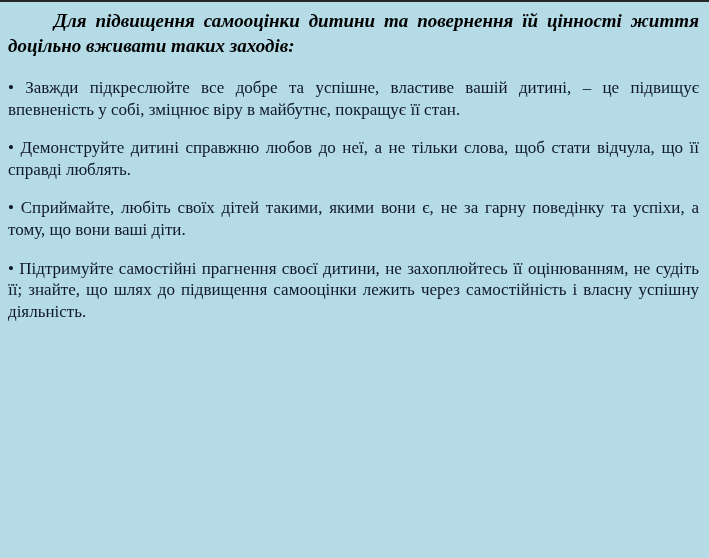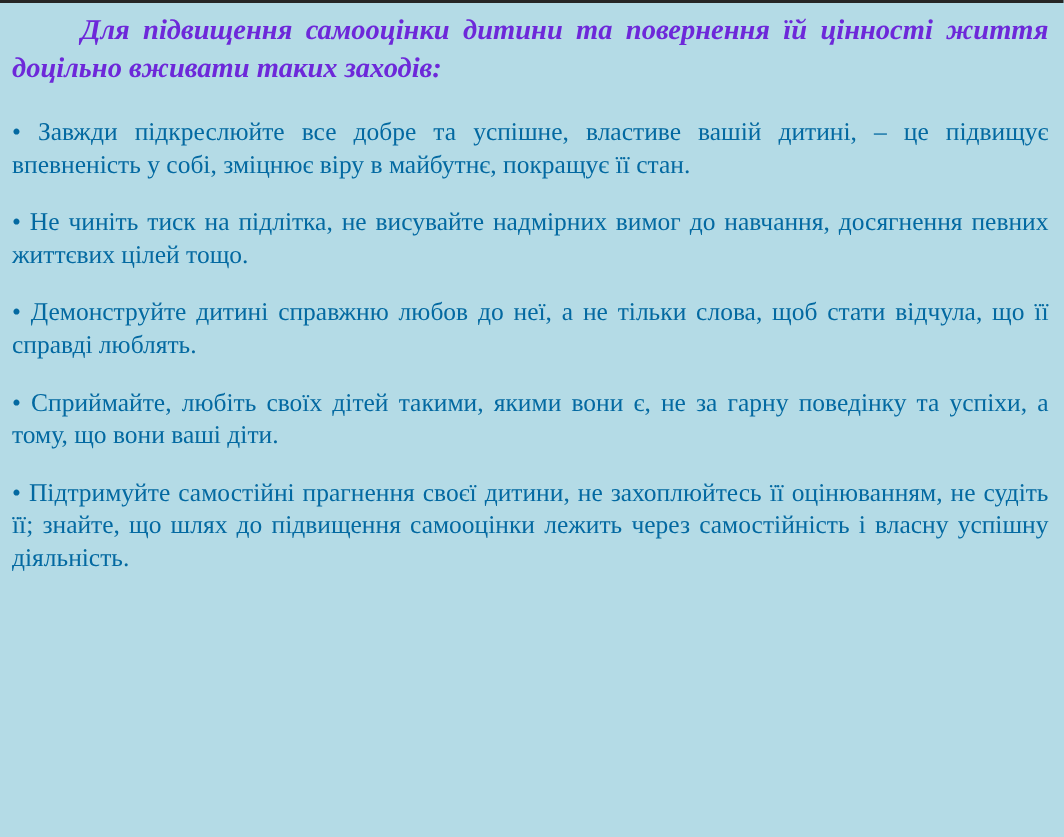--- a/index.html
+++ b/index.html
@@ -10,40 +10,39 @@
     background: #b4dbe6;
     border-top: 2px solid #262626;
     overflow: hidden;
     font-family: "Liberation Serif", serif;
   }
   .page {
     padding: 6px 10px 0 8px;
   }
   .title {
     margin: 0 0 19px 0;
-    color: #6d28d9;
+    color: #000000;
     font-size: 19px;
     font-weight: bold;
     font-style: italic;
     line-height: 1.32;
     text-align: justify;
     text-indent: 46px;
   }
   .para {
     margin: 0 0 17px 0;
-    color: #0369a1;
+    color: #0f172a;
     font-size: 17px;
     line-height: 1.27;
     text-align: justify;
   }
 </style>
 </head>
 <body>
 
 <div class="page">
   <p class="title">Для підвищення самооцінки дитини та повернення їй цінності життя доцільно вживати таких заходів:</p>
 
   <p class="para">• Завжди підкреслюйте все добре та успішне, властиве вашій дитині, – це підвищує впевненість у собі, зміцнює віру в майбутнє, покращує її стан.</p>
-  <p class="para">• Не чиніть тиск на підлітка, не висувайте надмірних вимог до навчання, досягнення певних життєвих цілей тощо.</p>
   <p class="para">• Демонструйте дитині справжню любов до неї, а не тільки слова, щоб стати відчула, що її справді люблять.</p>
   <p class="para">• Сприймайте, любіть своїх дітей такими, якими вони є, не за гарну поведінку та успіхи, а тому, що вони ваші діти.</p>
   <p class="para">• Підтримуйте самостійні прагнення своєї дитини, не захоплюйтесь її оцінюванням, не судіть її; знайте, що шлях до підвищення самооцінки лежить через самостійність і власну успішну діяльність.</p>
 </div>
 
 </body></html>

